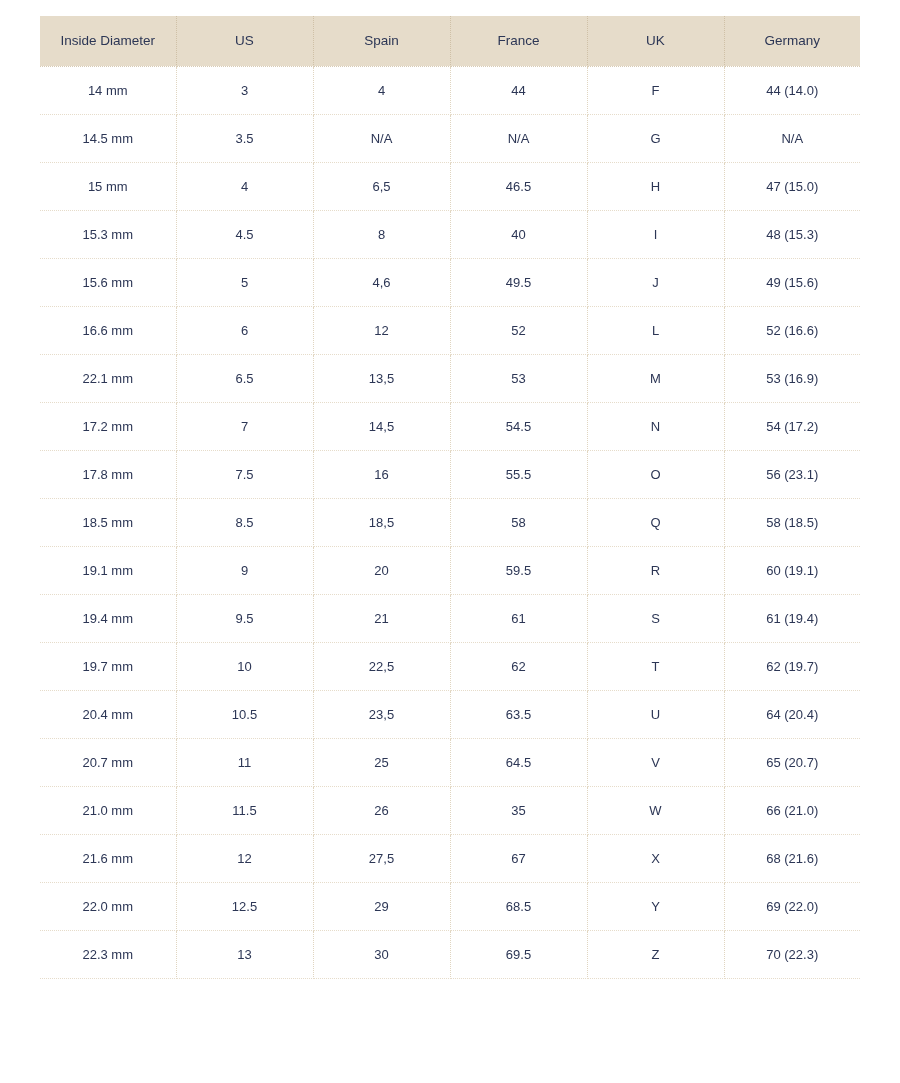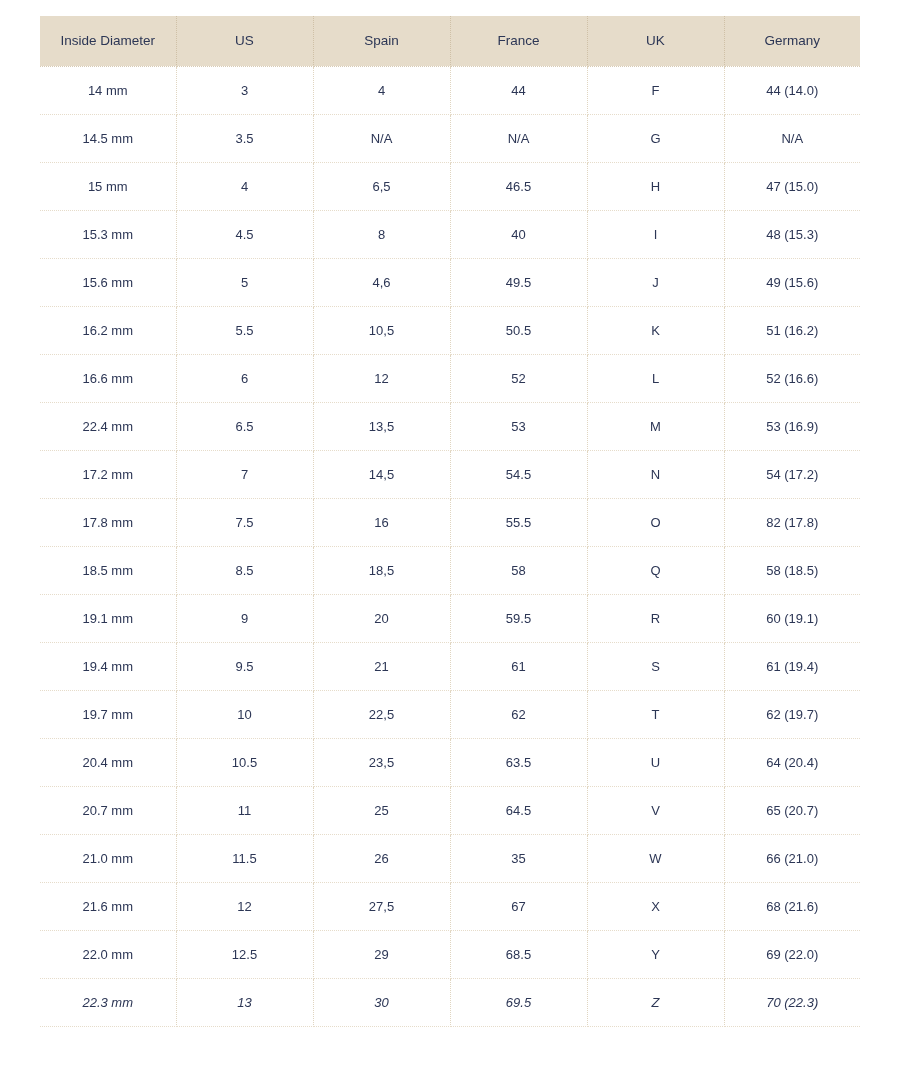--- a/index.html
+++ b/index.html
@@ -56,21 +56,21 @@
     font-weight: 400;
     color: #2c3655;
     text-align: center;
     vertical-align: middle;
     padding: 0 4px;
     background: #ffffff;
     border-right: 1px dotted #e0d5c0;
     border-bottom: 1px dotted #e6dcca;
   }
   tbody td:last-child { border-right: none; }
-  tbody tr:last-child td { border-bottom: 1px dotted #e6dcca; font-style: italic; }
+  tbody tr:last-child td { border-bottom: 1px dotted #e6dcca; }
 </style>
 </head>
 <body>
 
 <div class="page">
   <table class="size-table">
     <colgroup>
       <col class="c-diameter">
       <col class="c-us">
       <col class="c-spain">
@@ -123,58 +123,50 @@
         </tr>
         <tr>
           <td>15.6 mm</td>
           <td>5</td>
           <td>4,6</td>
           <td>49.5</td>
           <td>J</td>
           <td>49 (15.6)</td>
         </tr>
         <tr>
-          <td>16.2 mm</td>
-          <td>5.5</td>
-          <td>10,5</td>
-          <td>50.5</td>
-          <td>K</td>
-          <td>51 (16.2)</td>
-        </tr>
-        <tr>
           <td>16.6 mm</td>
           <td>6</td>
           <td>12</td>
           <td>52</td>
           <td>L</td>
           <td>52 (16.6)</td>
         </tr>
         <tr>
-          <td>22.4 mm</td>
+          <td>22.1 mm</td>
           <td>6.5</td>
           <td>13,5</td>
           <td>53</td>
           <td>M</td>
           <td>53 (16.9)</td>
         </tr>
         <tr>
           <td>17.2 mm</td>
           <td>7</td>
           <td>14,5</td>
           <td>54.5</td>
           <td>N</td>
           <td>54 (17.2)</td>
         </tr>
         <tr>
           <td>17.8 mm</td>
           <td>7.5</td>
           <td>16</td>
           <td>55.5</td>
           <td>O</td>
-          <td>82 (17.8)</td>
+          <td>56 (23.1)</td>
         </tr>
         <tr>
           <td>18.5 mm</td>
           <td>8.5</td>
           <td>18,5</td>
           <td>58</td>
           <td>Q</td>
           <td>58 (18.5)</td>
         </tr>
         <tr>

